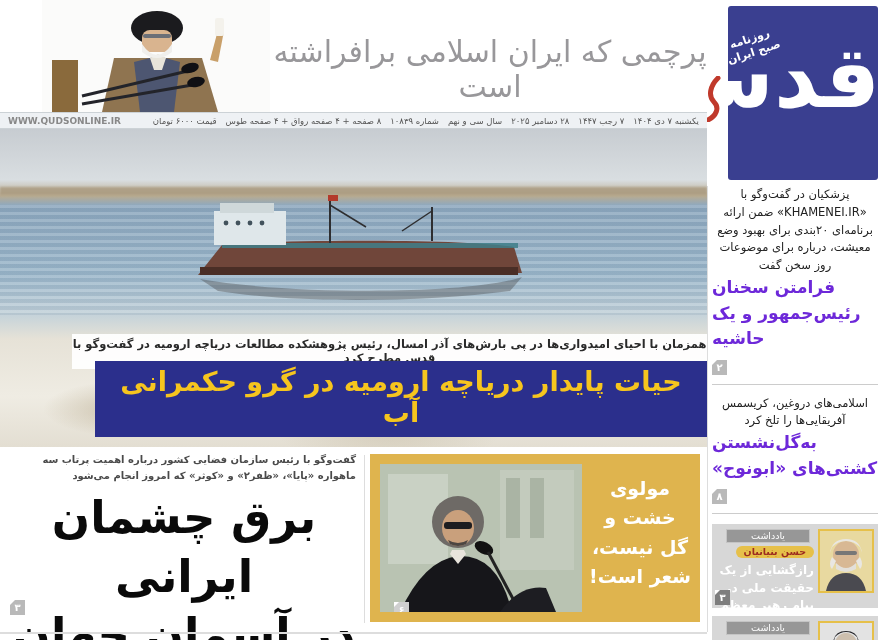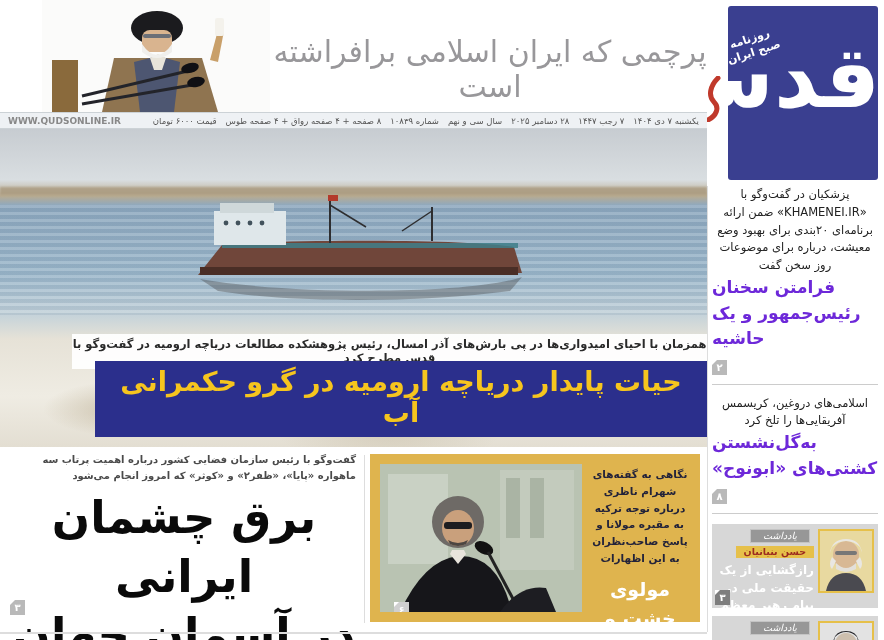--- a/index.html
+++ b/index.html
@@ -52,23 +52,23 @@
   .vrule{position:absolute;left:707px;top:186px;width:1px;height:446px;background:#ddd;}
   .right-col{position:absolute;left:712px;top:186px;width:166px;direction:rtl;}
   .rc-lead{font-size:11.5px;color:#222;text-align:center;line-height:1.55;font-weight:500;}
   .rc-headline{font-size:17px;font-weight:bold;color:#6d28d9;text-align:left;line-height:1.5;margin-top:0;}
   .rc-badge-row{margin-top:8px;display:flex;justify-content:flex-end;}
   .rc-div{height:1px;background:#ccc;margin:9px 0 10px;}
   
   .note-box{position:relative;width:166px;height:84px;background:#d7d7d7;margin-bottom:8px;direction:rtl;}
   .note-photo{position:absolute;right:4px;top:5px;width:56px;height:64px;border:2px solid #e6c04a;box-sizing:border-box;}
   .note-tab{position:absolute;right:68px;top:5px;background:#979797;border:1px solid #c4c4c4;
-            color:#fff;font-size:9.5px;padding:0 12px 1px;font-style:italic;}
+            color:#fff;font-size:9.5px;padding:0 24px 1px;}
   .note-author{position:absolute;right:64px;top:22px;background:#e6c04a;color:#9c2b1f;
-               font-size:9.5px;font-weight:bold;padding:0 8px 1px;white-space:nowrap;}
+               font-size:9.5px;font-weight:bold;padding:0 8px 1px;white-space:nowrap;border-radius:6px;}
   .note-title{position:absolute;right:64px;left:4px;top:38px;color:#fff;font-weight:bold;
               font-size:12px;line-height:1.45;text-align:right;}
   .note-badge{position:absolute;left:3px;bottom:3px;}
   
   .space-story{position:absolute;left:8px;top:452px;width:352px;direction:rtl;}
   .space-lead{font-size:10px;font-weight:bold;color:#4a4a4a;text-align:right;line-height:1.55;padding-right:4px;}
   .space-headline{font-size:45px;font-weight:bold;color:#0a0a0a;text-align:center;line-height:1.3;
                   margin-top:6px;letter-spacing:-1px;}
   .space-badge{position:absolute;left:2px;top:148px;}
   .vrule2{position:absolute;left:364px;top:455px;width:1px;height:168px;background:#ddd;}
@@ -233,19 +233,18 @@
         <rect x="64" y="58" width="28" height="7" rx="3" fill="#1d1d20"></rect>
         <path d="M68 76 Q78 82 88 76 L86 80 Q78 84 70 80 Z" fill="#4c4642"></path>
         <path d="M70 90 L78 100 L86 90 L84 86 L72 86 Z" fill="#e8e4dc"></path>
         <ellipse cx="104" cy="84" rx="10" ry="6" fill="#111" transform="rotate(28 104 84)"></ellipse>
         <line x1="108" y1="88" x2="140" y2="148" stroke="#222" stroke-width="3"></line>
         <path d="M120 148 Q140 120 166 124 L176 148 Z" fill="#1d1d22"></path>
       </svg>
       <span class="pbadge light culture-badge">۶</span>
     </div>
     <div class="culture-text">
-      <div class="culture-lead">نگاهی به گفته‌های شهرام ناظری درباره توجه ترکیه به مقبره مولانا و پاسخ صاحب‌نظران به این اظهارات</div>
       <div class="culture-headline">مولوی خشت و گل نیست، شعر است!</div>
     </div>
   </div>
 
   <div class="bottom-rule"></div>
 </div>
 
 </body></html>

